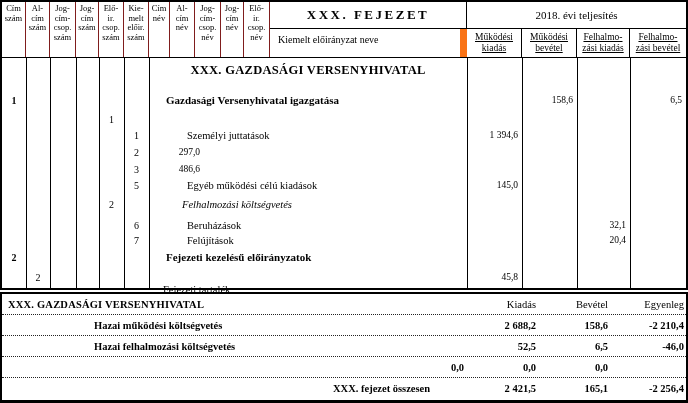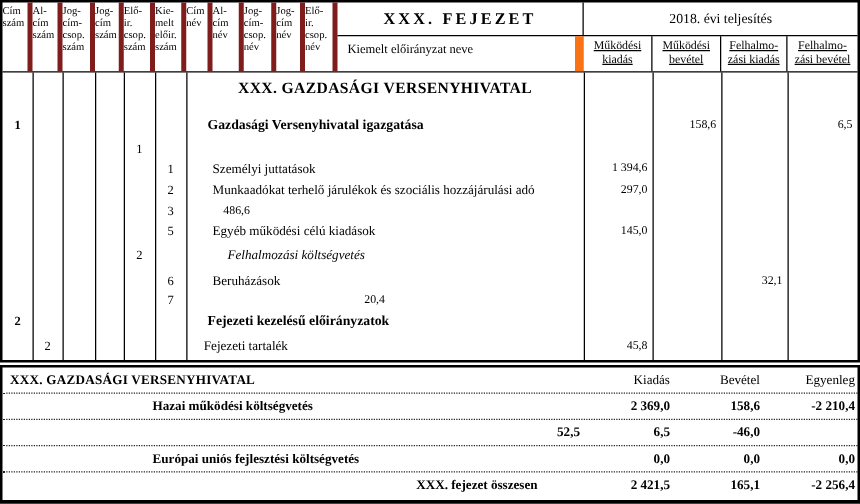--- a/index.html
+++ b/index.html
@@ -13,22 +13,22 @@
     position:absolute; top:0; left:0; width:688px; height:290px;
     border:2px solid #000; box-sizing:border-box; background:#fff;
   }
   .header-grid {
     display:grid;
     grid-template-columns:24px 24px 26px 23px 25px 25px 21px 25px 26px 23px 26px 197px 55px 55px 53px 56px;
     grid-template-rows:27px 28px;
     border-bottom:1px solid #000;
   }
   .hcell {
-    grid-row:1 / span 2; border-right:4px solid #7f1d1d; box-sizing:border-box;
-    font-size:8.5px; line-height:9.5px; text-align:left; white-space:pre-line; padding-top:2px;
+    grid-row:1 / span 2; border-right:1px solid #7f1d1d; box-sizing:border-box;
+    font-size:8.5px; line-height:9.5px; text-align:center; white-space:pre-line; padding-top:2px;
   }
   .n1{grid-column:1}.n2{grid-column:2}.n3{grid-column:3}.n4{grid-column:4}.n5{grid-column:5}
   .n6{grid-column:6}.n7{grid-column:7}.n8{grid-column:8}.n9{grid-column:9}.n10{grid-column:10}.n11{grid-column:11}
   .chapter-cell {
     grid-column:12; grid-row:1; border-right:1px solid #000; border-bottom:1px solid #000;
     display:flex; align-items:center; justify-content:center;
     font-weight:bold; font-size:13px; letter-spacing:2.5px; box-sizing:border-box;
   }
   .year-cell {
     grid-column:13 / span 4; grid-row:1; border-bottom:1px solid #000;
@@ -48,46 +48,46 @@
   
   .body-area { position:relative; height:230px; }
   .vline { position:absolute; top:0; bottom:0; width:1px; background:#000; }
   .vl1{left:24px}.vl2{left:48px}.vl3{left:74px}.vl4{left:97px}.vl5{left:122px}.vl6{left:147px}
   .vl7{left:465px}.vl8{left:520px}.vl9{left:575px}.vl10{left:628px}
 
   .body-row { position:absolute; left:0; width:684px; height:15px; display:flex; line-height:15px; }
   .bcell { box-sizing:border-box; overflow:visible; }
   .c0{width:24px}.c1{width:24px}.c2{width:26px}.c3{width:23px}.c4{width:25px}.c5{width:25px}
   .num { text-align:center; font-size:10px; }
-  .name-cell { width:318px; padding-left:21px; font-size:10.5px; white-space:nowrap; }
+  .name-cell { width:318px; padding-left:38px; font-size:10.5px; white-space:nowrap; }
   .val { text-align:right; padding-right:4px; font-size:9.5px; }
   .v0{width:55px}.v1{width:55px}.v2{width:53px}.v3{width:56px}
 
   .chapter .name-cell { text-align:center; padding-left:0; font-weight:bold; font-size:12.5px; letter-spacing:0.3px; }
   .title .name-cell { font-weight:bold; padding-left:17px; font-size:11px; }
   .title .num { font-weight:bold; }
   .group .name-cell { font-style:italic; padding-left:33px; }
-  .subitem .name-cell { padding-left:14px; }
+  .subitem .name-cell { padding-left:14px;margin-top:12px; }
 
   .r0{top:5px}.r1{top:35px}.r2{top:54px}.r3{top:70px}.r4{top:87px}.r5{top:104px}
   .r6{top:120px}.r7{top:139px}.r8{top:160px}.r9{top:175px}.r10{top:192px}.r11{top:212px}
 
   
   .summary {
     position:absolute; top:292px; left:0; width:688px; height:111px;
     border:2px solid #000; border-bottom-width:3px; box-sizing:border-box; background:#fff;
   }
   .sum-row {
     display:grid; grid-template-columns:464px 72px 72px 76px;
     align-items:center; height:21px; box-sizing:border-box;
   }
   .sum-row.sep { border-bottom:1px dotted #222; }
   .sum-title { font-weight:bold; font-size:10.5px; padding-left:6px; letter-spacing:0.2px; white-space:nowrap; }
   .sum-colhead { font-size:10.5px; text-align:right; padding-right:2px; }
-  .sum-label { font-weight:bold; font-size:10.5px; padding-left:120px; white-space:nowrap; }
+  .sum-label { font-weight:bold; font-size:10.5px; padding-left:92px; white-space:nowrap; }
   .total .sum-label { padding-left:331px; }
   .sum-val { font-weight:bold; font-size:10.5px; text-align:right; padding-right:2px; }
 </style>
 </head>
 <body>
 
 <div class="main-table">
   <div class="header-grid">
     <div class="hcell n1">Cím
 szám</div>
@@ -200,21 +200,20 @@
     <div class="bcell v2 val"></div>
     <div class="bcell v3 val"></div>
   </div>
       <div class="body-row r4 item">
     <div class="bcell c0 num"></div>
     <div class="bcell c1 num"></div>
     <div class="bcell c2 num"></div>
     <div class="bcell c3 num"></div>
     <div class="bcell c4 num"></div>
     <div class="bcell c5 num">2</div>
-    <div class="bcell name-cell">Munkaadókat terhelő járulékok és szociális hozzájárulási adó</div>
     <div class="bcell v0 val">297,0</div>
     <div class="bcell v1 val"></div>
     <div class="bcell v2 val"></div>
     <div class="bcell v3 val"></div>
   </div>
       <div class="body-row r5 item">
     <div class="bcell c0 num"></div>
     <div class="bcell c1 num"></div>
     <div class="bcell c2 num"></div>
     <div class="bcell c3 num"></div>
@@ -264,20 +263,21 @@
     <div class="bcell v2 val">32,1</div>
     <div class="bcell v3 val"></div>
   </div>
       <div class="body-row r9 item">
     <div class="bcell c0 num"></div>
     <div class="bcell c1 num"></div>
     <div class="bcell c2 num"></div>
     <div class="bcell c3 num"></div>
     <div class="bcell c4 num"></div>
     <div class="bcell c5 num">7</div>
+    <div class="bcell name-cell">Felújítások</div>
     <div class="bcell v0 val"></div>
     <div class="bcell v1 val"></div>
     <div class="bcell v2 val">20,4</div>
     <div class="bcell v3 val"></div>
   </div>
       <div class="body-row r10 title">
     <div class="bcell c0 num">2</div>
     <div class="bcell c1 num"></div>
     <div class="bcell c2 num"></div>
     <div class="bcell c3 num"></div>
@@ -308,31 +308,31 @@
 <div class="summary">
   <div class="sum-row sep">
     <div class="sum-title">XXX. GAZDASÁGI VERSENYHIVATAL</div>
     <div class="sum-colhead">Kiadás</div>
     <div class="sum-colhead">Bevétel</div>
     <div class="sum-colhead">Egyenleg</div>
   </div>
   <div id="summary-rows">
       <div class="sum-row row sep">
     <div class="sum-label">Hazai működési költségvetés</div>
-    <div class="sum-val">2 369,0</div>
+    <div class="sum-val">2 688,2</div>
     <div class="sum-val">158,6</div>
     <div class="sum-val">-2 210,4</div>
   </div>
       <div class="sum-row row sep">
+    <div class="sum-label">Hazai felhalmozási költségvetés</div>
     <div class="sum-val">52,5</div>
     <div class="sum-val">6,5</div>
     <div class="sum-val">-46,0</div>
   </div>
       <div class="sum-row row sep">
-    <div class="sum-label">Európai uniós fejlesztési költségvetés</div>
     <div class="sum-val">0,0</div>
     <div class="sum-val">0,0</div>
     <div class="sum-val">0,0</div>
   </div>
       <div class="sum-row total">
     <div class="sum-label">XXX. fejezet összesen</div>
     <div class="sum-val">2 421,5</div>
     <div class="sum-val">165,1</div>
     <div class="sum-val">-2 256,4</div>
   </div>

